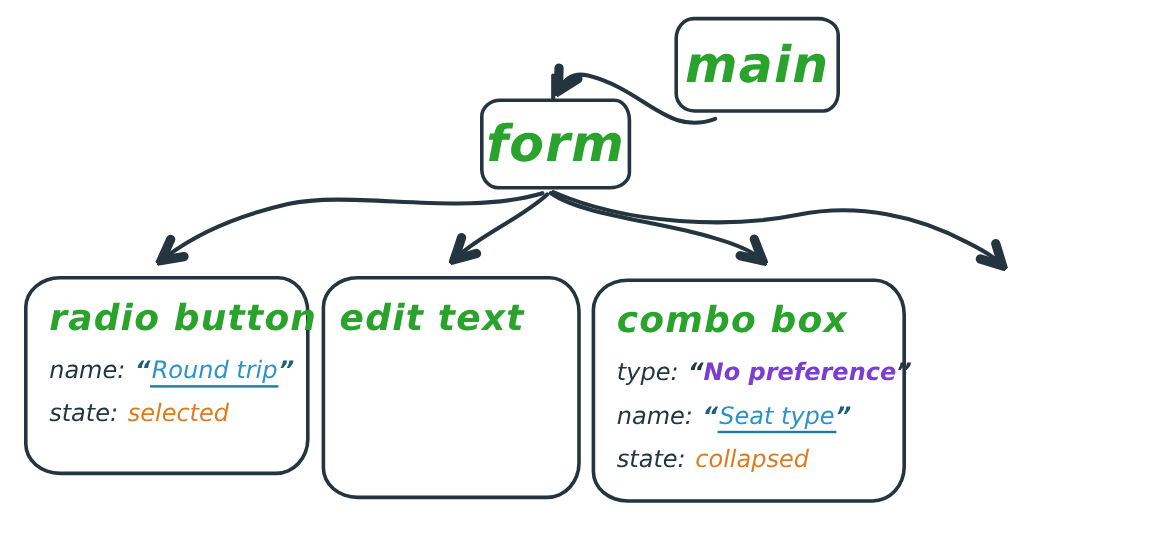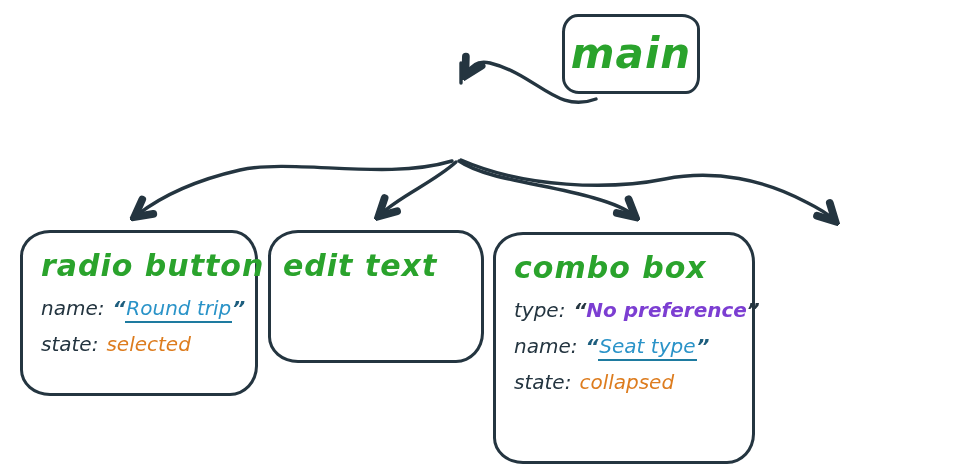--- a/index.html
+++ b/index.html
@@ -13,22 +13,22 @@
     position:absolute;box-sizing:border-box;background:#fff;
     border:3.5px solid var(--ink);
   }
   .node-main{left:562px;top:14px;width:138px;height:80px;border-radius:16px 18px 14px 17px/18px 15px 17px 16px;
     display:flex;align-items:center;justify-content:center;text-align:center;}
   .node-form{left:400px;top:82px;width:126px;height:76px;border-radius:17px 14px 18px 15px/15px 18px 14px 17px;
     display:flex;align-items:center;justify-content:center;}
   .big-label{color:var(--green);font-size:42px;font-weight:600;letter-spacing:1px;line-height:1;}
   .leaf{padding:14px 16px 0 18px;border-radius:30px 26px 28px 30px/26px 30px 30px 26px;}
   .leaf-radio {left:20px; top:230px;width:238px;height:166px;}
-  .leaf-edit  {left:268px;top:230px;width:216px;height:133px;padding-left:12px;}
-  .leaf-combo {left:493px;top:232px;width:262px;height:232px;}
+  .leaf-edit  {left:268px;top:230px;width:216px;height:186px;padding-left:12px;}
+  .leaf-combo {left:493px;top:232px;width:262px;height:187px;}
   .leaf-button{left:765px;top:232px;width:187px;height:182px;}
   .leaf-title{color:var(--green);font-size:30px;font-weight:600;letter-spacing:1px;
     white-space:nowrap;line-height:1.15;margin:2px 0 13px 0;}
   .row{font-size:20px;line-height:1.1;margin-bottom:14px;white-space:nowrap;}
   .key{color:var(--ink);font-weight:400;margin-right:8px;}
   .q{color:var(--quote);font-weight:600;}
   .q-ink{color:var(--ink);}
   .q-blue{color:var(--blue);}
   .v-link{color:var(--blue);font-weight:500;border-bottom:2px solid var(--blue_dark);padding:0 1px 1px 1px;}
   .v-state{color:var(--orange);font-weight:500;}
@@ -50,20 +50,23 @@
     <path d="M 452,161 C 385,181 295,158 240,170 C 192,181 159,198 137,215" marker-end="url(#head)"></path>
     <path d="M 456,162 C 434,182 400,196 381,214" marker-end="url(#head)"></path>
     <path d="M 459,161 C 487,180 547,184 594,198 C 615,204 626,209 633,215" marker-end="url(#head)"></path>
     <path d="M 461,160 C 525,188 610,190 665,179 C 715,169 765,180 806,202 C 820,209 827,213 833,219" marker-end="url(#head)"></path>
   </svg>
 
   <div class="node node-main">
     <span class="big-label">main</span>
   </div>
 
+  <div class="node node-form">
+    <span class="big-label">form</span>
+  </div>
 
   <div class="node leaf leaf-radio">
     <div class="leaf-title">radio button</div>
     <div class="row">
       <span class="key">name:</span><span class="q">“</span><span class="v-link">Round trip</span><span class="q">”</span>
     </div>
     <div class="row">
       <span class="key">state:</span><span class="v-state">selected</span>
     </div>
   </div>

